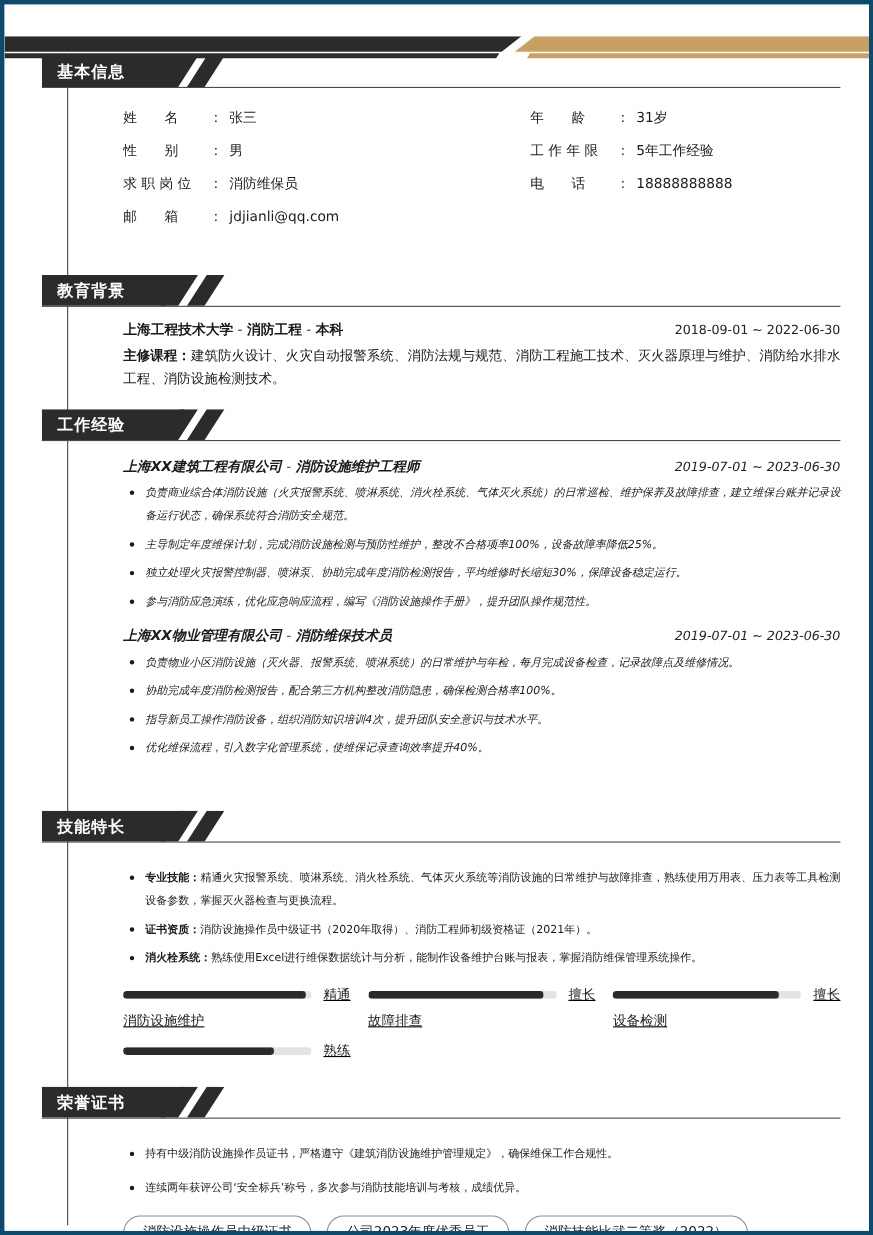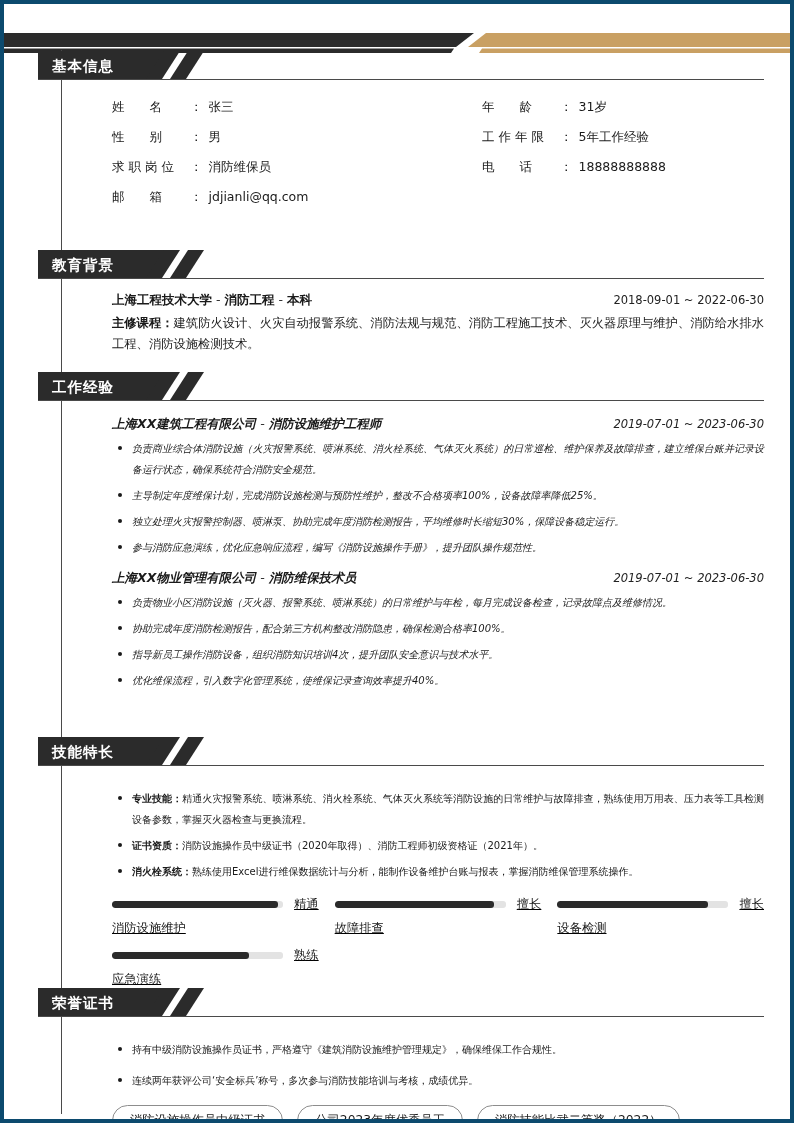--- a/index.html
+++ b/index.html
@@ -291,21 +291,20 @@
           </div>
           <div class="skill-name">设备检测</div>
         </div>
         <div class="skill">
           <div class="skill-top">
             <div class="track">
               <div class="fill" style="width: 80%;"></div>
             </div>
             <div class="skill-level">熟练</div>
           </div>
-          <div class="skill-name">应急演练</div>
         </div>
       </div>
     </div>
   </div>
 
   <div class="section" style="top:984px;">
     <div class="sec-head">
       <svg width="260" height="30" viewBox="0 0 260 30" xmlns="http://www.w3.org/2000/svg">
         <polygon points="0,0 130,0 112,28 0,28" fill="#2b2b2b"></polygon>
         <polygon points="126,0 142,0 124,28 108,28" fill="#2b2b2b"></polygon>

